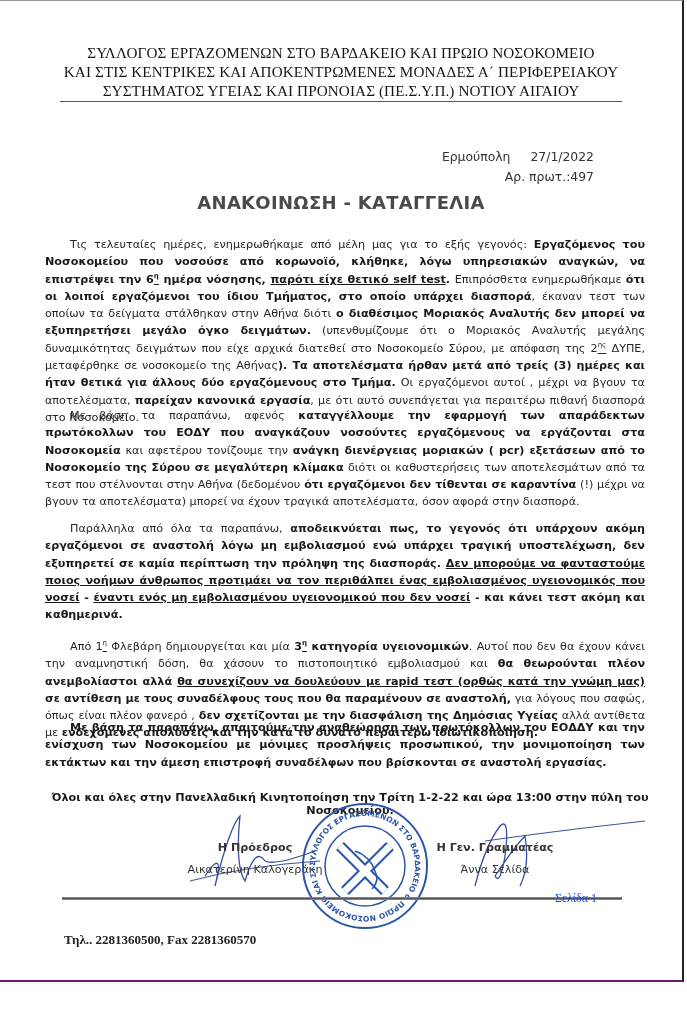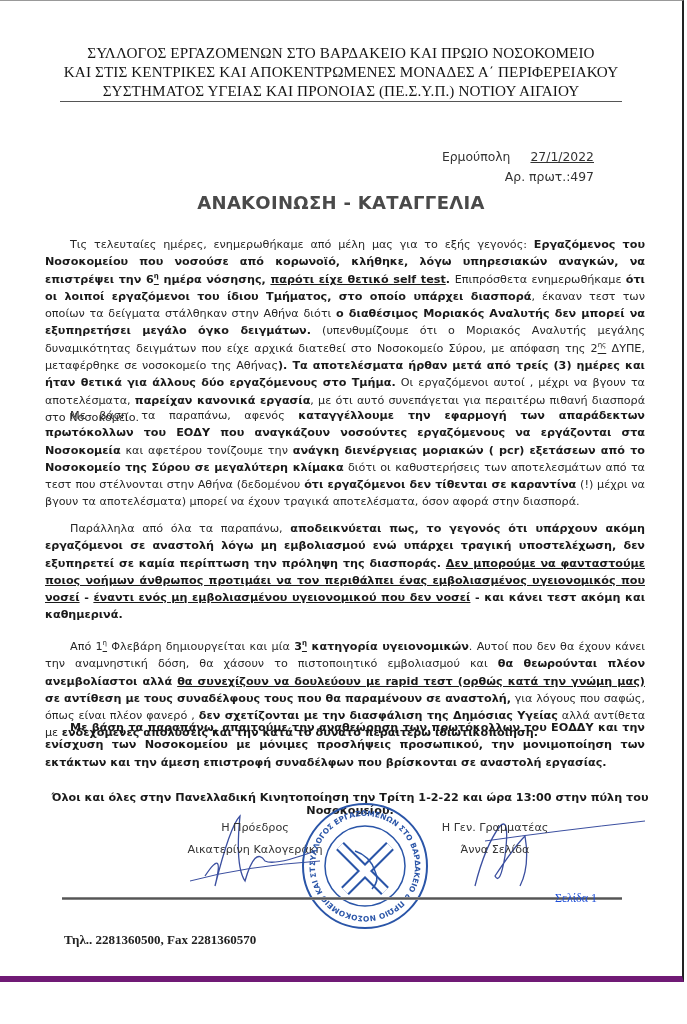--- a/index.html
+++ b/index.html
@@ -1,39 +1,39 @@
 <!DOCTYPE html>
 <html><head>
 <meta charset="utf-8">
 <style>
   html, body { margin: 0; padding: 0; background: #ffffff; }
   body { width: 687px; height: 1024px; position: relative; overflow: hidden; font-family: "DejaVu Sans", "Liberation Sans", sans-serif; color: #1c1c1c; }
   .page {
     position: absolute; left: 0; top: 0; width: 684px; height: 982px;
-    border-right: 2px solid #222; border-bottom: 6px solid #701a75; border-top: 1px solid #999;
+    border-right: 2px solid #222; border-bottom: 2px solid #701a75; border-top: 1px solid #999;
     background: #fff; box-sizing: border-box;
   }
   .letterhead {
     position: absolute; left: 0; right: 0; top: 42px; text-align: center;
     font-family: "Liberation Serif", "DejaVu Serif", serif; font-size: 15.2px; line-height: 19px; color: #151515;
   }
   .letterhead div { letter-spacing: 0.1px; }
   .rule-top { position: absolute; left: 60px; right: 60px; top: 100px; height: 1px; background: #555; }
   .place-date { position: absolute; right: 88px; top: 146px; font-size: 12.4px; color: #333; text-align: right; line-height: 20px; }
-  .place-date .date { margin-left: 20px; text-decoration: underline; }
+  .place-date .date { margin-left: 20px; }
   .title { position: absolute; left: 0; right: 0; top: 191px; text-align: center; font-size: 18px; font-weight: bold; color: #4a4a4a; letter-spacing: 0.3px; }
   .body { position: absolute; left: 45px; width: 600px; font-size: 11.2px; line-height: 17.3px; color: #262626; text-align: justify; }
   .body p { margin: 0; text-indent: 25px; }
   .body b { font-weight: bold; color: #1a1a1a; }
   .body u { text-decoration: underline; }
   .body sup { font-size: 7px; vertical-align: super; line-height: 0; }
   #p1 { top: 235px; } #p2 { top: 406px; } #p3 { top: 519px; } #p4 { top: 605px; margin-top: 32px; } #p5 { top: 718px; }
   .call { position: absolute; left: 40px; width: 620px; top: 790px; text-align: center; font-size: 11.2px; font-weight: bold; color: #1a1a1a; }
   .sig { position: absolute; font-size: 11.2px; color: #333; text-align: center; }
-  .sig .role { font-weight: normal; }
+  .sig .role { font-weight: bold; margin-top: 20px; }
   .sig .name { margin-top: 9px; }
   #sig-left { left: 180px; top: 820px; width: 150px; }
   #sig-right { left: 425px; top: 820px; width: 140px; }
   .scribble { position: absolute; }
   .stamp { position: absolute; left: 300px; top: 800px; width: 130px; height: 130px; }
   .rule-bottom { position: absolute; left: 62px; right: 60px; top: 896px; height: 3px; background: linear-gradient(#999, #555, #999); }
   .pagenum { position: absolute; right: 85px; top: 890px; font-family: "Liberation Serif", serif; font-size: 12px; color: #1d4ed8; }
   .footer { position: absolute; left: 64px; top: 929px; font-family: "Liberation Serif", serif; font-size: 13px; font-weight: bold; line-height: 20px; color: #222; }
 </style>
 </head>

